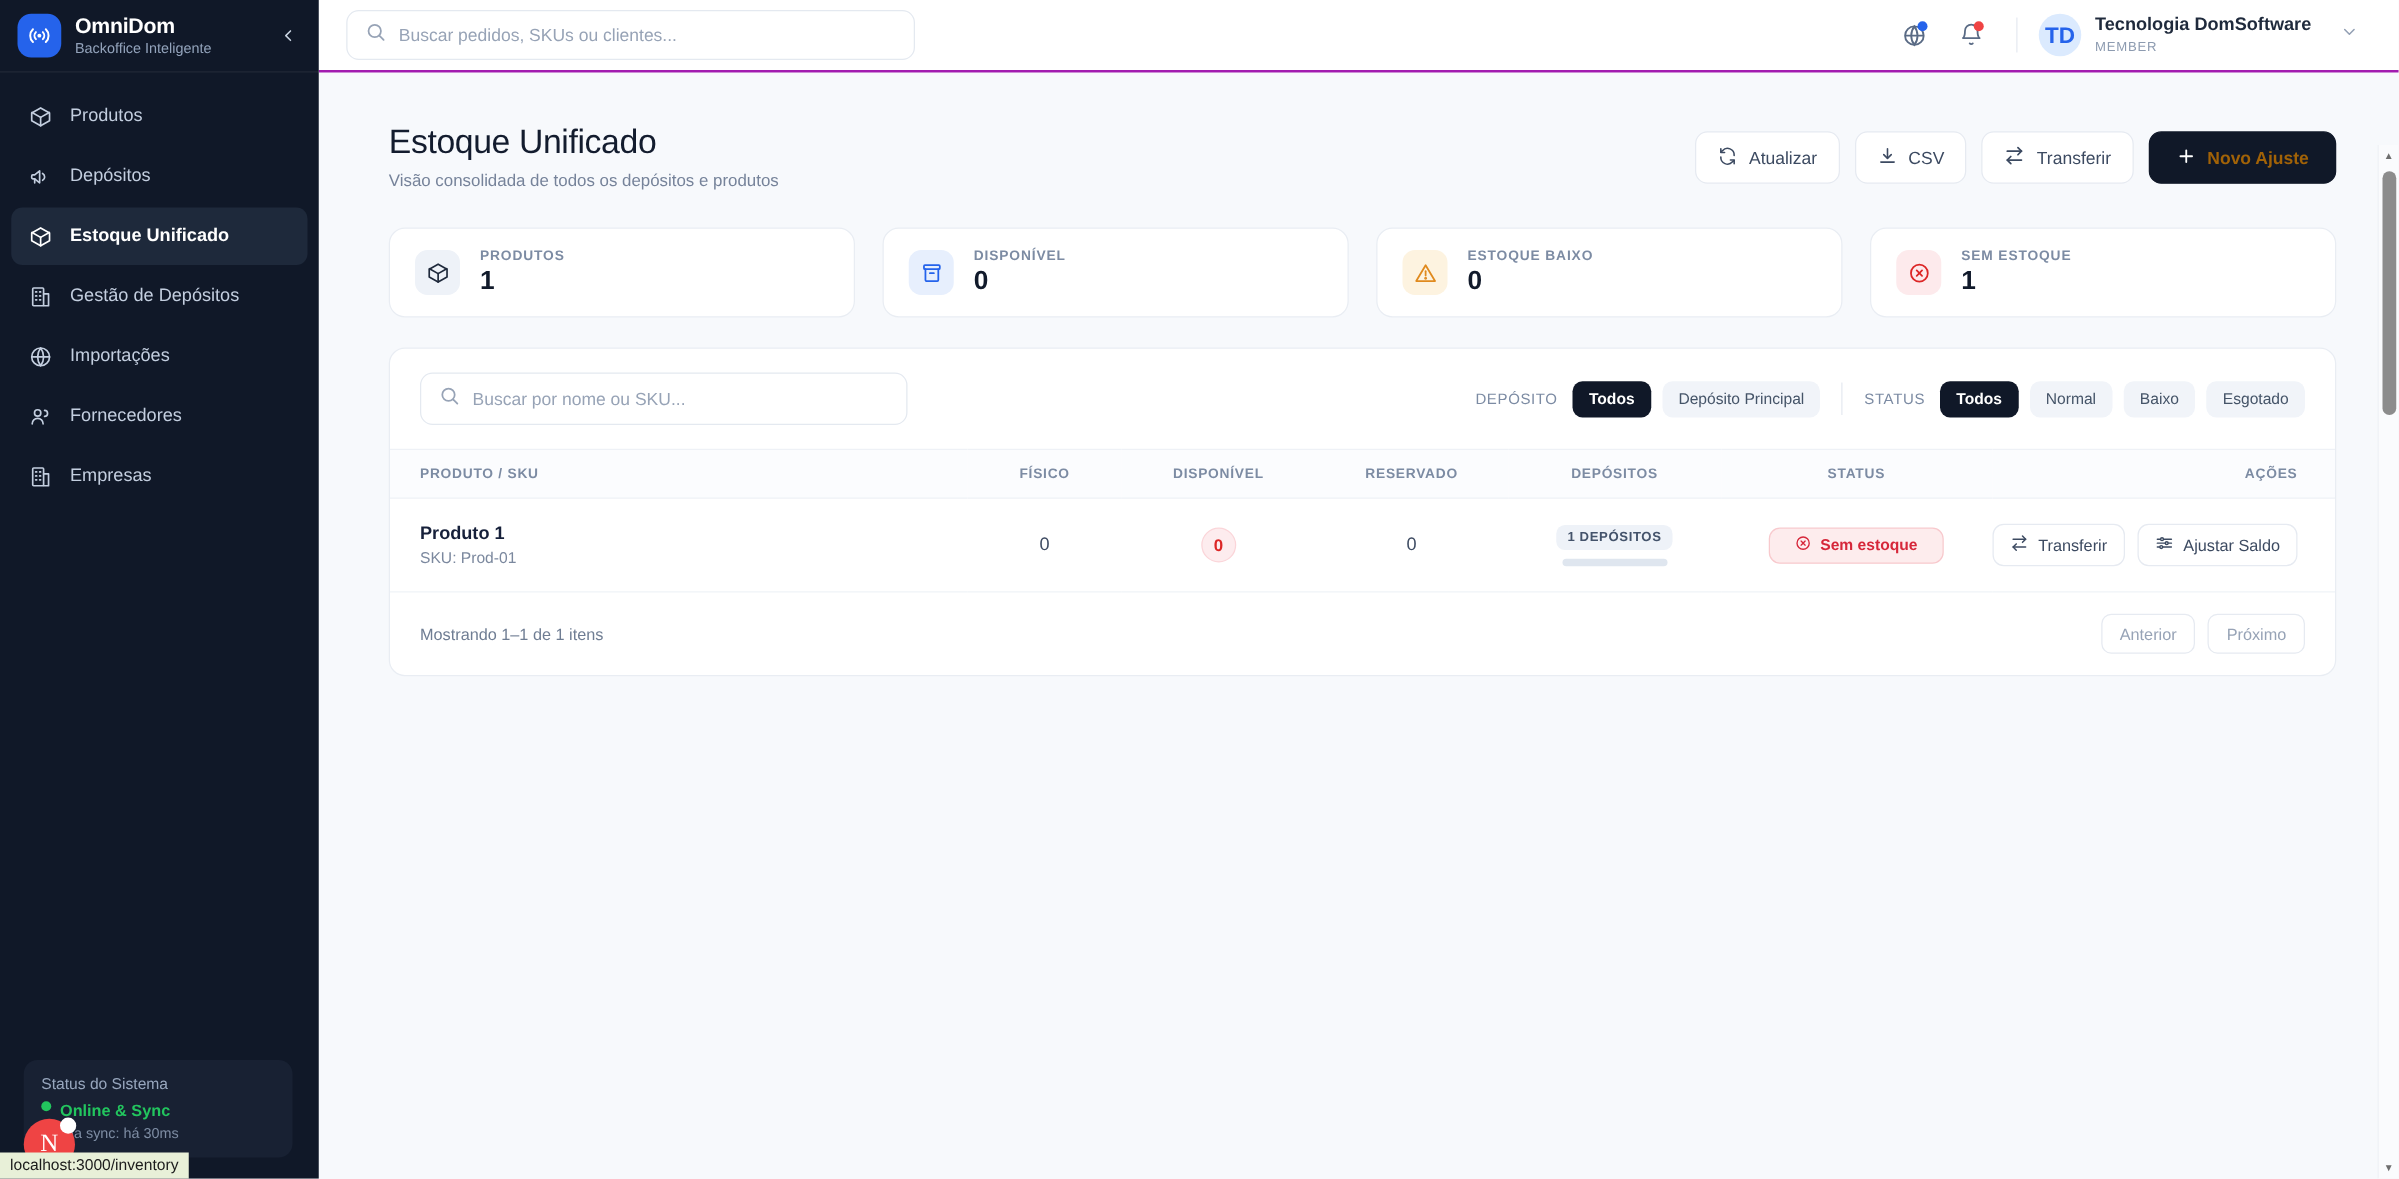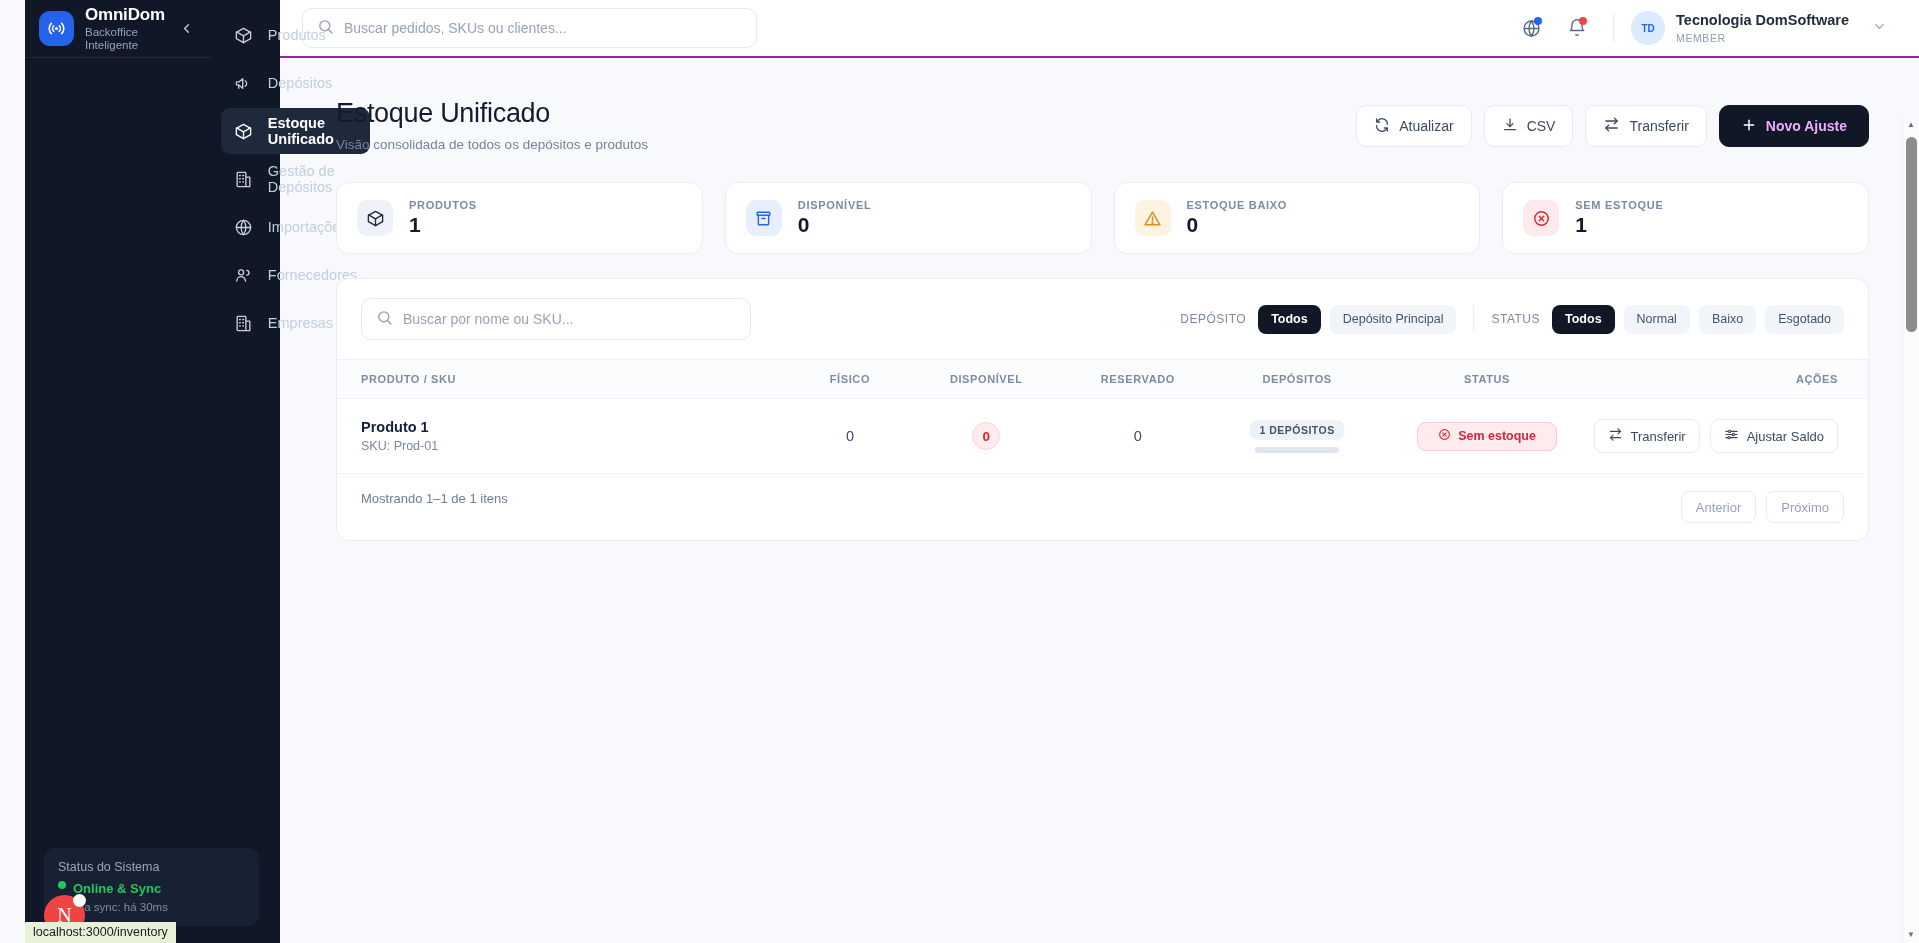--- a/index.html
+++ b/index.html
@@ -8,23 +8,22 @@
     font-family: "Liberation Sans", sans-serif;
     background: #f7f9fc;
     overflow: hidden;
   }
   .app { display: flex; width: 1919px; height: 943px; position: relative; }
 
   
   .sidebar {
     width: 255px; height: 943px; flex: 0 0 255px;
     background: #101828;
-    display: flex; flex-direction: row;
+    display: flex; flex-direction: column;
     position: relative;
-    margin-left: 25px;
   }
   .brand {
     height: 58px; display: flex; align-items: center;
     padding: 0 14px; gap: 11px;
     border-bottom: 1px solid rgba(255,255,255,0.07);
   }
   .brand-logo {
     width: 35px; height: 35px; border-radius: 11px;
     background: #2563eb; flex: 0 0 35px;
     display: flex; align-items: center; justify-content: center;
@@ -105,40 +104,40 @@
     width: 38px; height: 38px; border-radius: 9px; position: relative;
     display: flex; align-items: center; justify-content: center;
     color: #5a6b85; cursor: pointer;
   }
   .badge-dot-blue { position: absolute; top: 8px; right: 8px; width: 8px; height: 8px; border-radius: 50%; background: #2563eb; }
   .badge-dot-red  { position: absolute; top: 8px; right: 9px; width: 8px; height: 8px; border-radius: 50%; background: #ef4444; }
   .vdiv { width: 1px; height: 28px; background: #e6eaf1; margin: 0 9px; }
   .user-chip { display: flex; align-items: center; gap: 11px; cursor: pointer; padding-right: 6px; }
   .avatar {
     width: 34px; height: 34px; border-radius: 50%; background: #dbeafe;
-    color: #2563eb; font-size: 10px; font-weight: 700;
+    color: #2563eb; font-size: 18px; font-weight: 700;
     display: flex; align-items: center; justify-content: center;
   }
   .user-name { font-size: 14.5px; font-weight: 700; color: #1f2a3c; line-height: 1.2; }
   .user-role { font-size: 10.5px; color: #8d9bb0; letter-spacing: 0.6px; margin-top: 2px; }
   .chev { color: #93a0b4; margin-left: 12px; }
 
   .scroll-area { flex: 1; overflow: hidden; position: relative; }
   .content { padding: 40px 50px 0 56px; }
 
   .page-head { display: flex; align-items: flex-start; }
   .page-title { font-size: 27px; font-weight: 400; color: #131c2e; letter-spacing: -0.3px; }
   .page-sub { font-size: 13.5px; color: #76839a; margin-top: 8px; }
   .head-actions { margin-left: auto; display: flex; align-items: center; gap: 12px; padding-top: 7px; }
   .btn {
     height: 42px; border-radius: 10px; display: flex; align-items: center; gap: 9px;
     padding: 0 17px; font-size: 14px; cursor: pointer; white-space: nowrap;
   }
   .btn-ghost { background: #ffffff; border: 1px solid #e6eaf1; color: #3c4a61; font-weight: 500; }
-  .btn-dark { background: #101828; border: 1px solid #101828; color: #f0abfc; font-weight: 700; padding: 0 21px; }
+  .btn-dark { background: #101828; border: 1px solid #101828; color: #a16207; font-weight: 700; padding: 0 21px; }
 
   .stats { display: flex; gap: 22px; margin-top: 30px; }
   .stat-card {
     flex: 1; background: #ffffff; border: 1px solid #e9edf3; border-radius: 13px;
     height: 72px; display: flex; align-items: center; padding: 0 20px; gap: 16px;
   }
   .stat-icon { width: 36px; height: 36px; border-radius: 10px; flex: 0 0 36px; display: flex; align-items: center; justify-content: center; }
   .stat-label { font-size: 11px; font-weight: 700; color: #7c8ba3; letter-spacing: 0.7px; }
   .stat-value { font-size: 21px; font-weight: 700; color: #111a2b; margin-top: 2px; }
 
@@ -193,21 +192,21 @@
     background: #fdeced; border: 1px solid #f8c9cd; color: #d6273a;
     border-radius: 9px; height: 29px; padding: 0 15px; font-size: 12.5px; font-weight: 600;
     min-width: 140px;
   }
   .row-actions { display: flex; justify-content: flex-end; gap: 10px; }
   .sm-btn {
     height: 34px; border: 1px solid #e6eaf1; border-radius: 9px; background: #fff;
     display: flex; align-items: center; gap: 8px; padding: 0 13px;
     font-size: 13px; color: #3c4a61; cursor: pointer; white-space: nowrap;
   }
-  .pager { display: flex; align-items: flex-start; padding: 17px 24px; }
+  .pager { display: flex; align-items: center; padding: 17px 24px; }
   .pager-text { font-size: 13px; color: #6f7d93; }
   .pager-btns { margin-left: auto; display: flex; gap: 10px; }
   .pg-btn {
     height: 32px; border: 1px solid #e6eaf1; border-radius: 8px; background: #fff;
     display: flex; align-items: center; padding: 0 14px; font-size: 13px; color: #97a3b6; cursor: pointer;
   }
 
   
   .vscroll { position: absolute; top: 58px; right: 0; width: 17px; bottom: 0; background: #fafbfd; border-left: 1px solid #eef1f5; }
   .vscroll .arw { height: 17px; display: flex; align-items: center; justify-content: center; color: #6e6e6e; font-size: 8px; }

